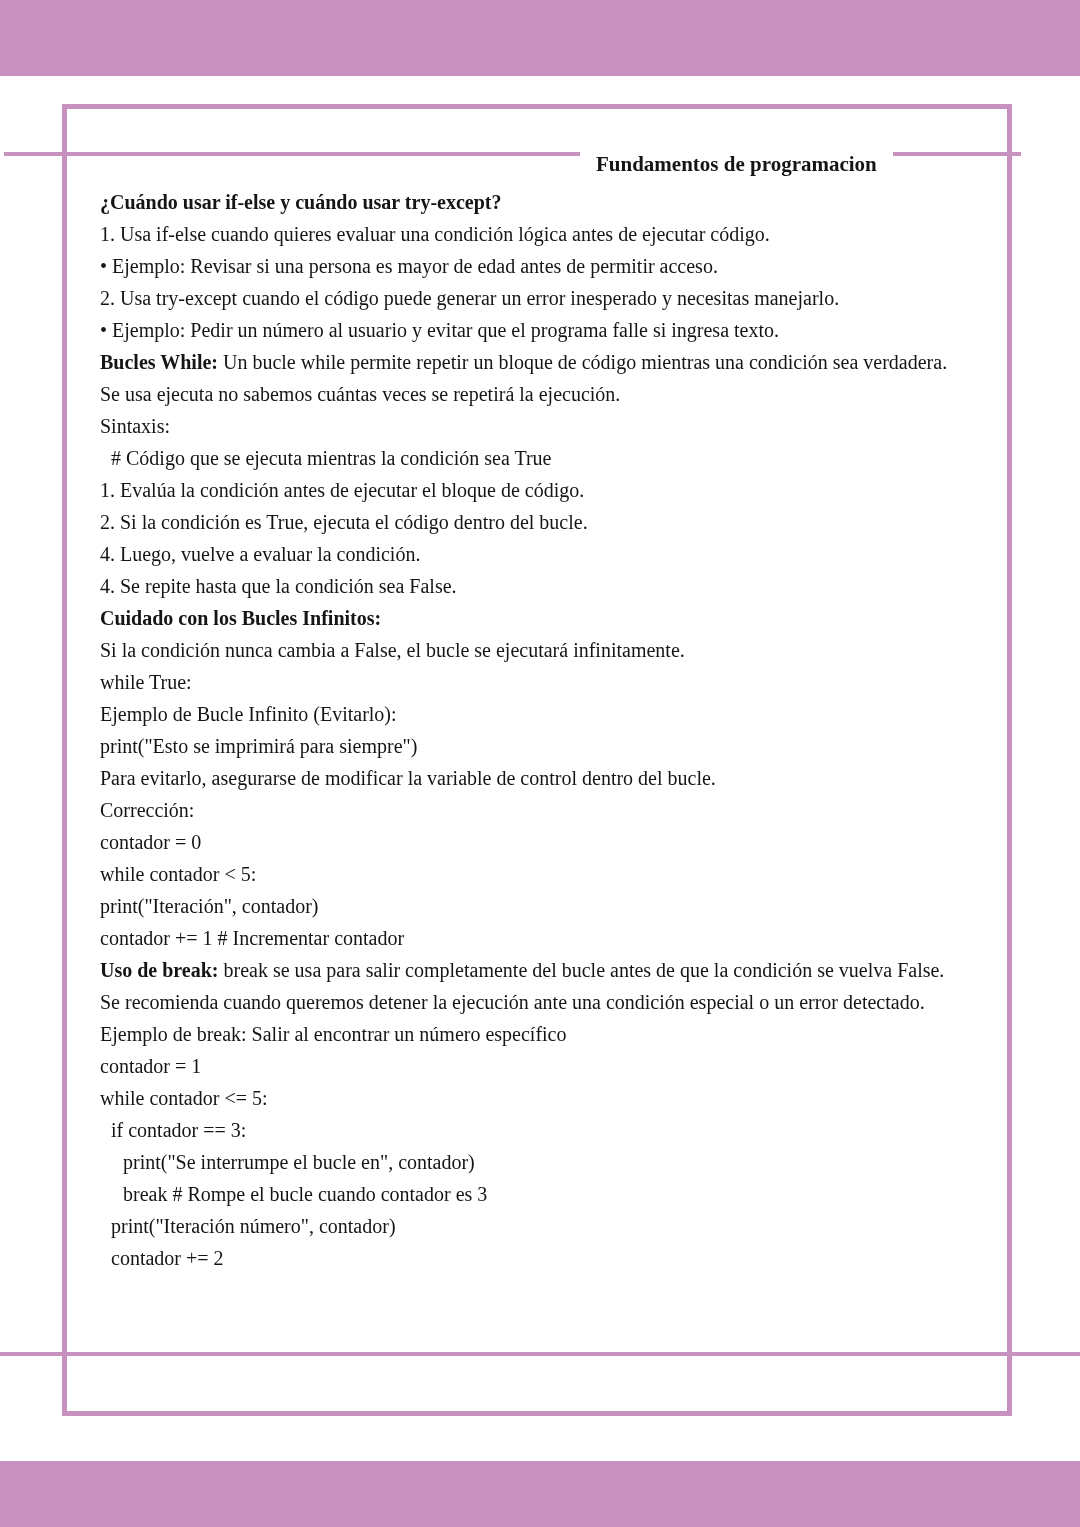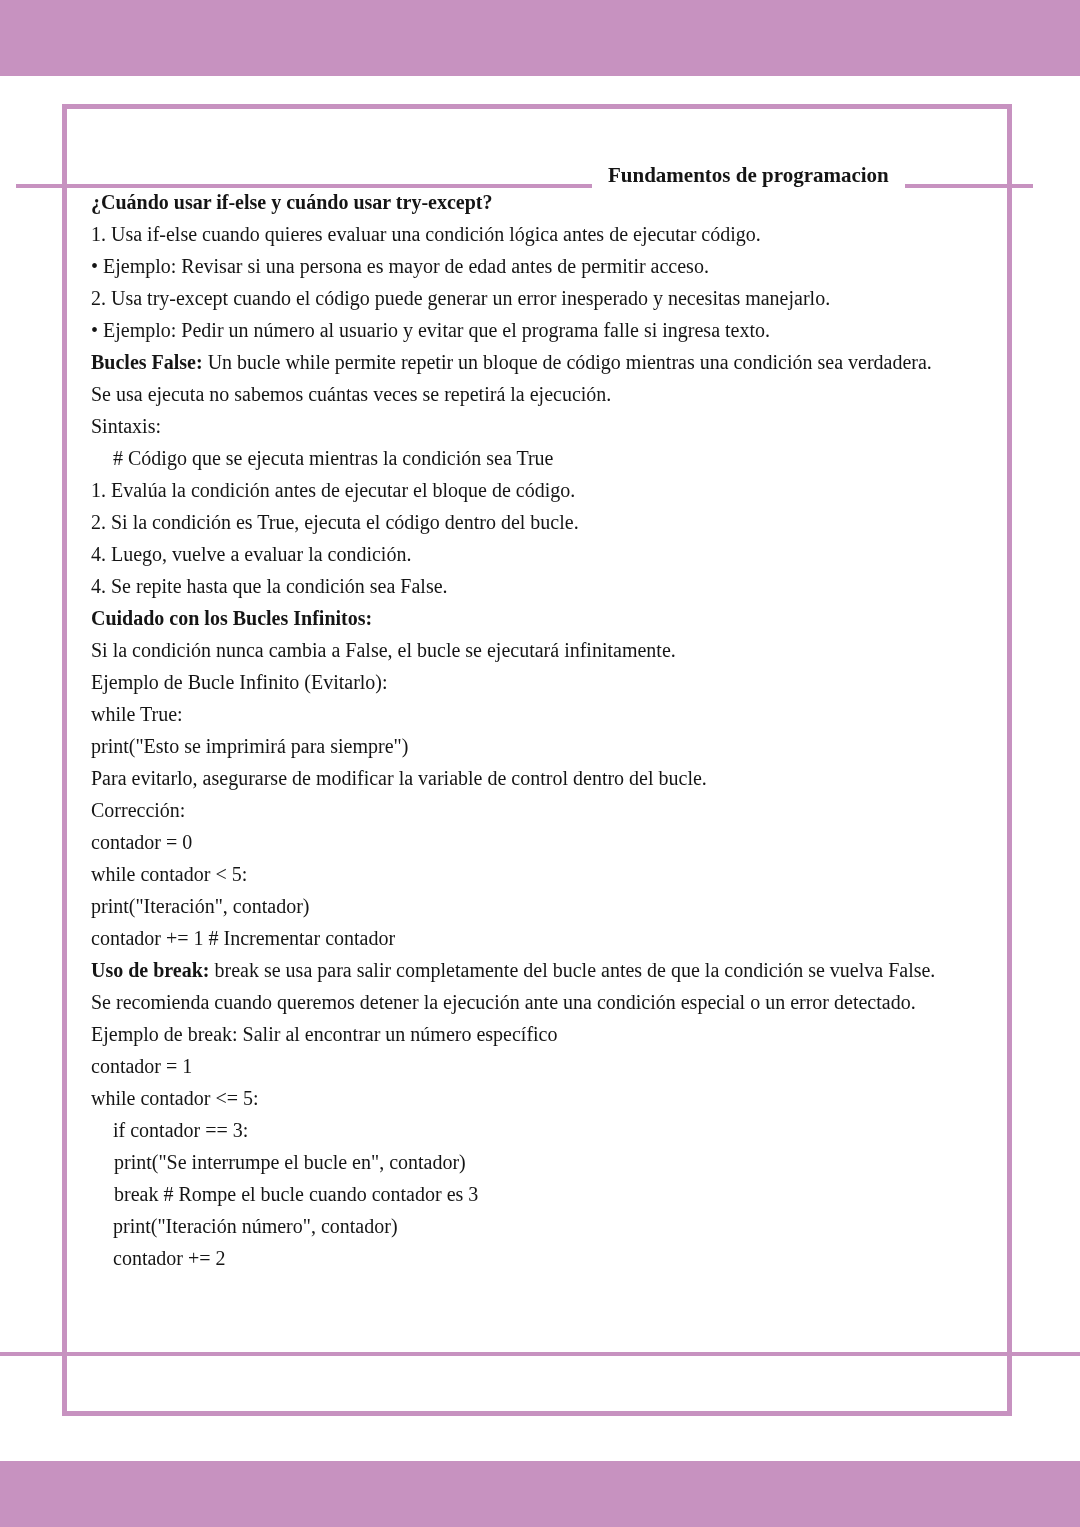--- a/index.html
+++ b/index.html
@@ -29,56 +29,56 @@
     position: absolute;
     left: 62px;
     top: 104px;
     width: 950px;
     height: 1312px;
     border: 5px solid var(--accent);
     background: transparent;
   }
   .title-row {
     position: absolute;
-    left: 16px;
+    left: 4px;
     top: 152px;
     width: 1017px;
     height: 36px;
     display: flex;
-    align-items: flex-end;
+    align-items: flex-start;
   }
   .rule {
     height: 4px;
     background: var(--accent);
   }
   .rule-left { width: 576px; margin-right: 16px; }
   .rule-right { flex: 1; margin-left: 16px; }
   .page-title {
     font-size: 21px;
     font-weight: bold;
     white-space: nowrap;
     color: var(--text);
   }
   .content {
     position: absolute;
-    left: 91px;
+    left: 100px;
     top: 186px;
     width: 880px;
   }
   .line {
     margin: 0;
     font-size: 20px;
     line-height: 32px;
     height: 32px;
     white-space: nowrap;
     color: var(--text);
   }
   .line strong { font-weight: bold; }
   .indent-0 { margin-left: 0; }
-  .indent-1 { margin-left: 22px; font-family: Liberation Serif, serif; }
+  .indent-1 { margin-left: 11px; font-family: Liberation Serif, serif; }
   .indent-2 { margin-left: 23px; }
   .bottom-rule {
     position: absolute;
     left: 0;
     top: 1352px;
     width: 1080px;
     height: 4px;
     background: var(--accent);
   }
 </style>
@@ -96,32 +96,32 @@
     <span class="page-title">Fundamentos de programacion</span>
     <span class="rule rule-right"></span>
   </div>
 
   <div class="content" id="content-lines">
       <p class="line indent-0"><strong>¿Cuándo usar if-else y cuándo usar try-except?</strong></p>
       <p class="line indent-0">1. Usa if-else cuando quieres evaluar una condición lógica antes de ejecutar código.</p>
       <p class="line indent-0">• Ejemplo: Revisar si una persona es mayor de edad antes de permitir acceso.</p>
       <p class="line indent-0">2. Usa try-except cuando el código puede generar un error inesperado y necesitas manejarlo.</p>
       <p class="line indent-0">• Ejemplo: Pedir un número al usuario y evitar que el programa falle si ingresa texto.</p>
-      <p class="line indent-0"><strong>Bucles False:</strong> Un bucle while permite repetir un bloque de código mientras una condición sea verdadera.</p>
+      <p class="line indent-0"><strong>Bucles While:</strong> Un bucle while permite repetir un bloque de código mientras una condición sea verdadera.</p>
       <p class="line indent-0">Se usa ejecuta no sabemos cuántas veces se repetirá la ejecución.</p>
       <p class="line indent-0">Sintaxis:</p>
       <p class="line indent-1"># Código que se ejecuta mientras la condición sea True</p>
       <p class="line indent-0">1. Evalúa la condición antes de ejecutar el bloque de código.</p>
       <p class="line indent-0">2. Si la condición es True, ejecuta el código dentro del bucle.</p>
       <p class="line indent-0">4. Luego, vuelve a evaluar la condición.</p>
       <p class="line indent-0">4. Se repite hasta que la condición sea False.</p>
       <p class="line indent-0"><strong>Cuidado con los Bucles Infinitos:</strong></p>
       <p class="line indent-0">Si la condición nunca cambia a False, el bucle se ejecutará infinitamente.</p>
+      <p class="line indent-0">while True:</p>
       <p class="line indent-0">Ejemplo de Bucle Infinito (Evitarlo):</p>
-      <p class="line indent-0">while True:</p>
       <p class="line indent-0">print("Esto se imprimirá para siempre")</p>
       <p class="line indent-0">Para evitarlo, asegurarse de modificar la variable de control dentro del bucle.</p>
       <p class="line indent-0">Corrección:</p>
       <p class="line indent-0">contador = 0</p>
       <p class="line indent-0">while contador &lt; 5:</p>
       <p class="line indent-0">print("Iteración", contador)</p>
       <p class="line indent-0">contador += 1 # Incrementar contador</p>
       <p class="line indent-0"><strong>Uso de break:</strong> break se usa para salir completamente del bucle antes de que la condición se vuelva False.</p>
       <p class="line indent-0">Se recomienda cuando queremos detener la ejecución ante una condición especial o un error detectado.</p>
       <p class="line indent-0">Ejemplo de break: Salir al encontrar un número específico</p>

